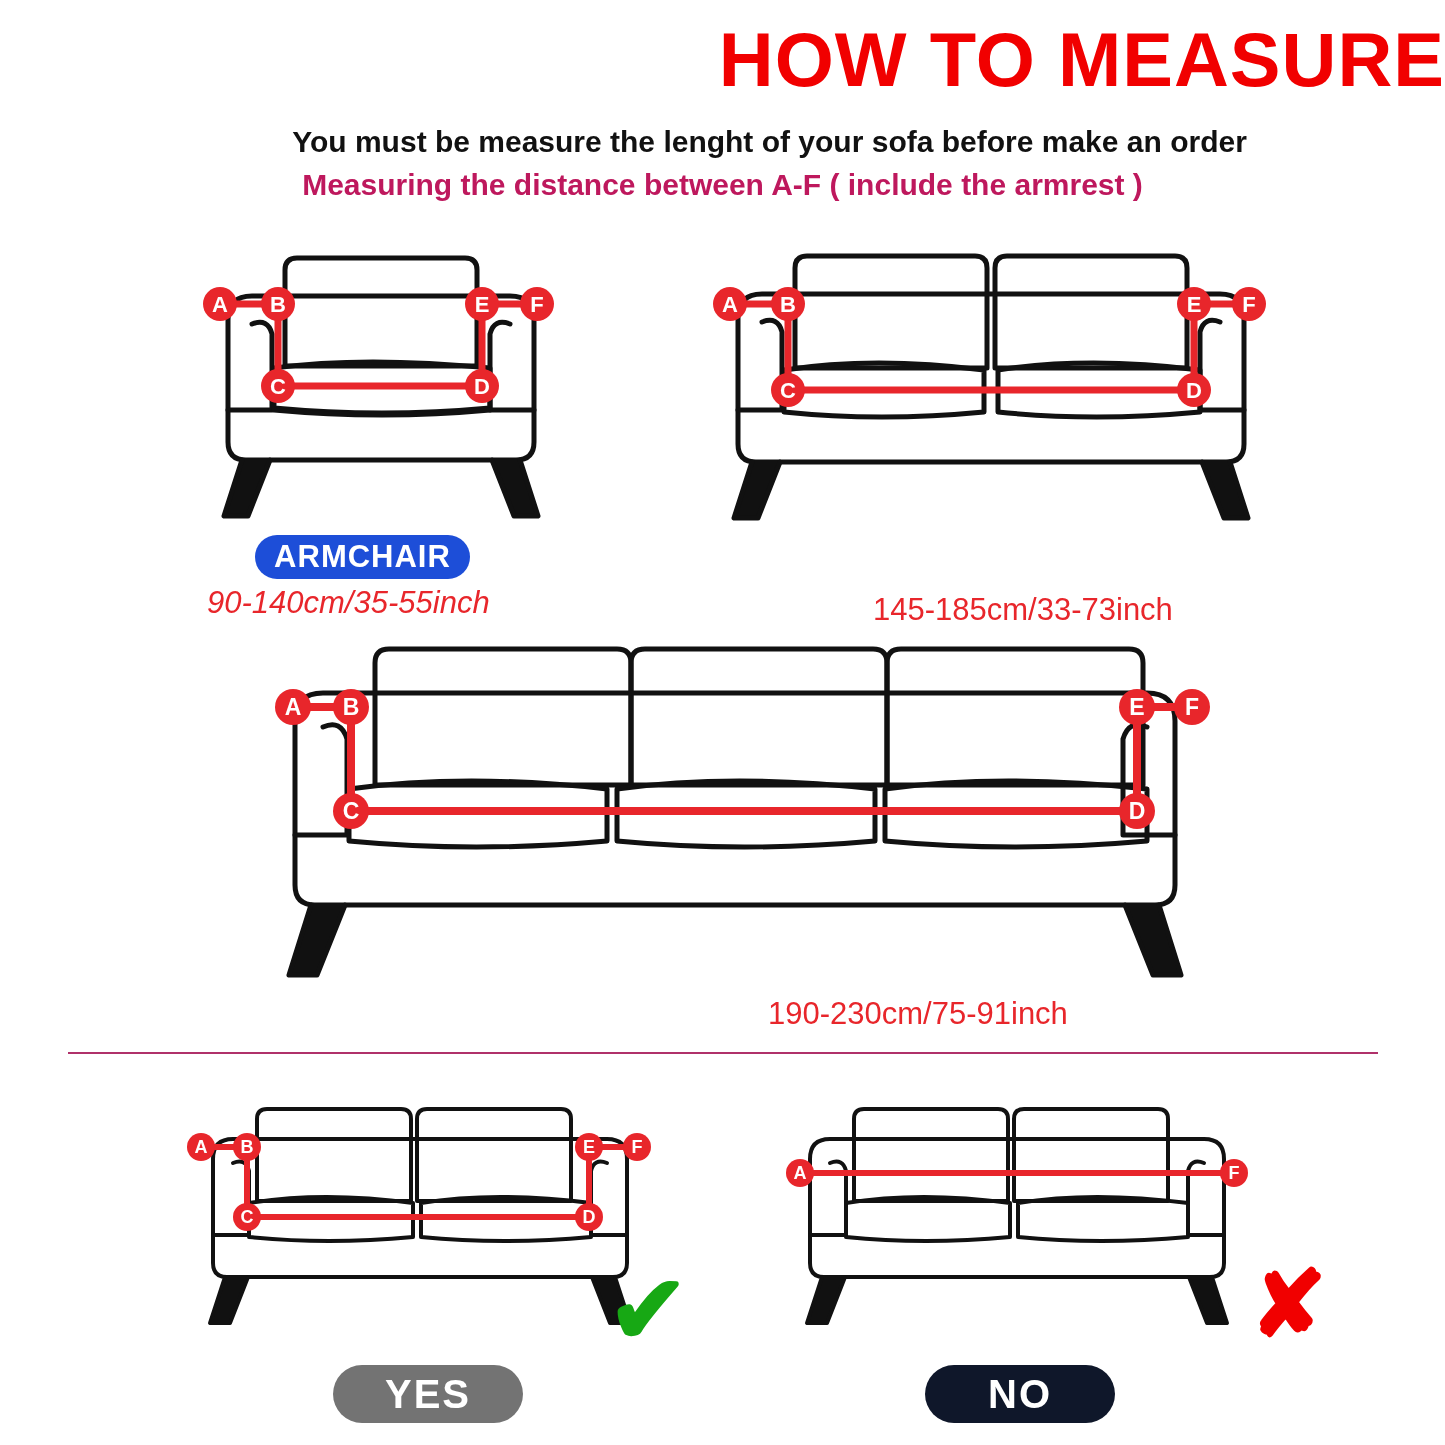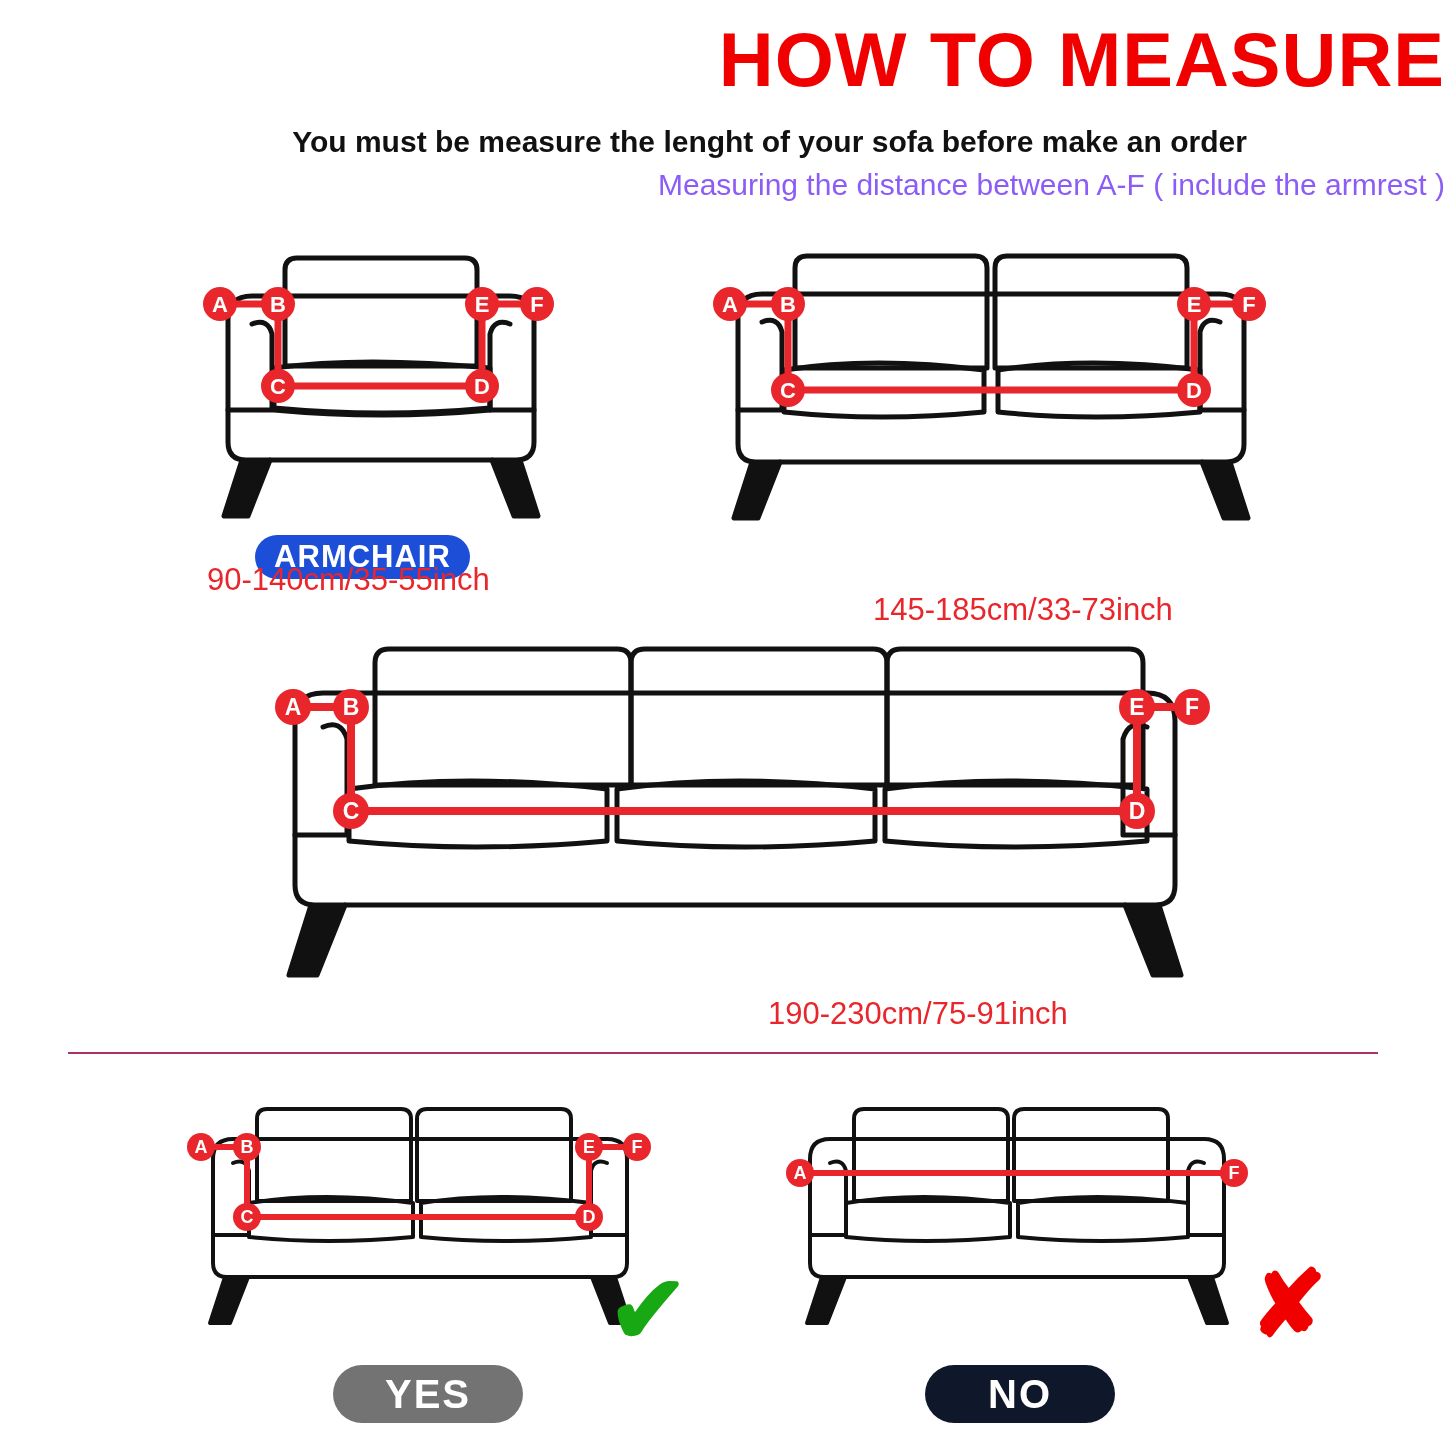--- a/index.html
+++ b/index.html
@@ -19,21 +19,21 @@
     font-size:76px;
     font-weight:bold;
     letter-spacing:1px;
   }
   .sub1{
     position:absolute;top:125px;left:0;width:100%;
     text-align:center;color:#111;font-size:30px;font-weight:bold;margin-left:47px;
   }
   .sub2{
     position:absolute;top:168px;left:0;width:100%;
-    text-align:right;color:#8b5cf6;font-size:30px;font-weight:normal;
+    text-align:center;color:#be185d;font-size:30px;font-weight:bold;
   }
 
   .fig{position:absolute;}
   svg{display:block;overflow:visible;}
 
   .pill{
     position:absolute;
     background:#1d4ed8;color:#fff;
     border-radius:26px;
     font-size:31px;font-weight:bold;
@@ -109,21 +109,21 @@
         <circle cx="292" cy="146" r="17" fill="#e8262b"></circle>
           <text x="292" y="154" fill="#fff">D</text>
         <circle cx="292" cy="64" r="17" fill="#e8262b"></circle>
           <text x="292" y="72" fill="#fff">E</text>
         <circle cx="347" cy="64" r="17" fill="#e8262b"></circle>
           <text x="347" y="72" fill="#fff">F</text>
       </g>
     </svg>
   </div>
   <div class="pill" style="left:255px;top:535px;width:215px;">ARMCHAIR</div>
-  <div class="dim" style="left:207px;top:562px;">90-140cm/35-55inch</div>
+  <div class="dim" style="left:207px;top:585px;font-style:italic;">90-140cm/35-55inch</div>
 
   <div class="fig" style="left:700px;top:240px;width:580px;height:280px;">
     <svg width="580" height="280" viewBox="0 0 580 280">
       <g fill="none" stroke="#111" stroke-width="5" stroke-linejoin="round" stroke-linecap="round">
 
         <path d="M95 28 q0 -12 12 -12 h168 q12 0 12 12 v100 h-192 z"></path>
         <path d="M295 28 q0 -12 12 -12 h168 q12 0 12 12 v100 h-192 z"></path>
 
         <path d="M38 78 q0 -24 24 -24 h458 q24 0 24 24 v126 q0 18 -18 18 h-470 q-18 0 -18 -18 z"></path>
         <path d="M62 82 q16 -6 20 10 v78 h-44"></path>

